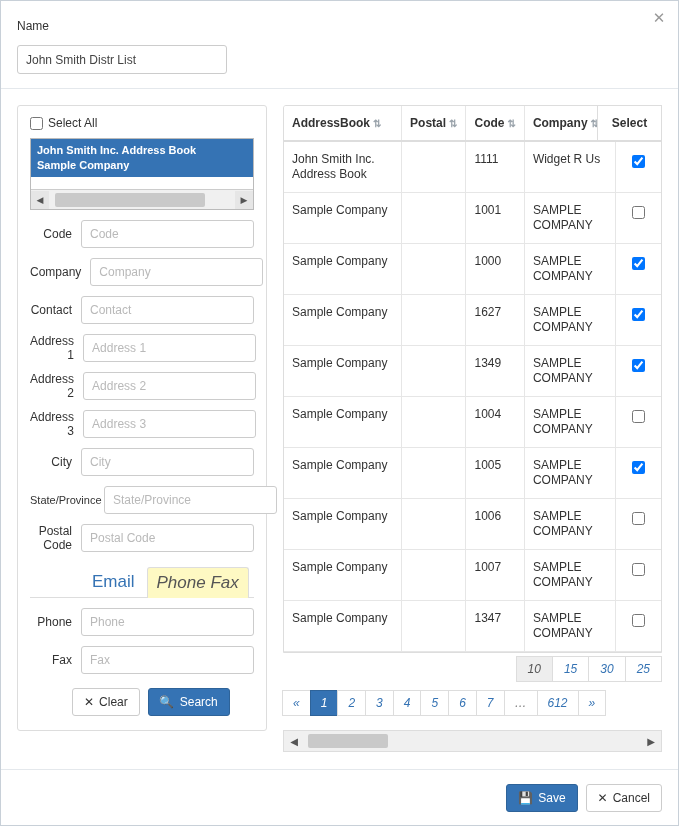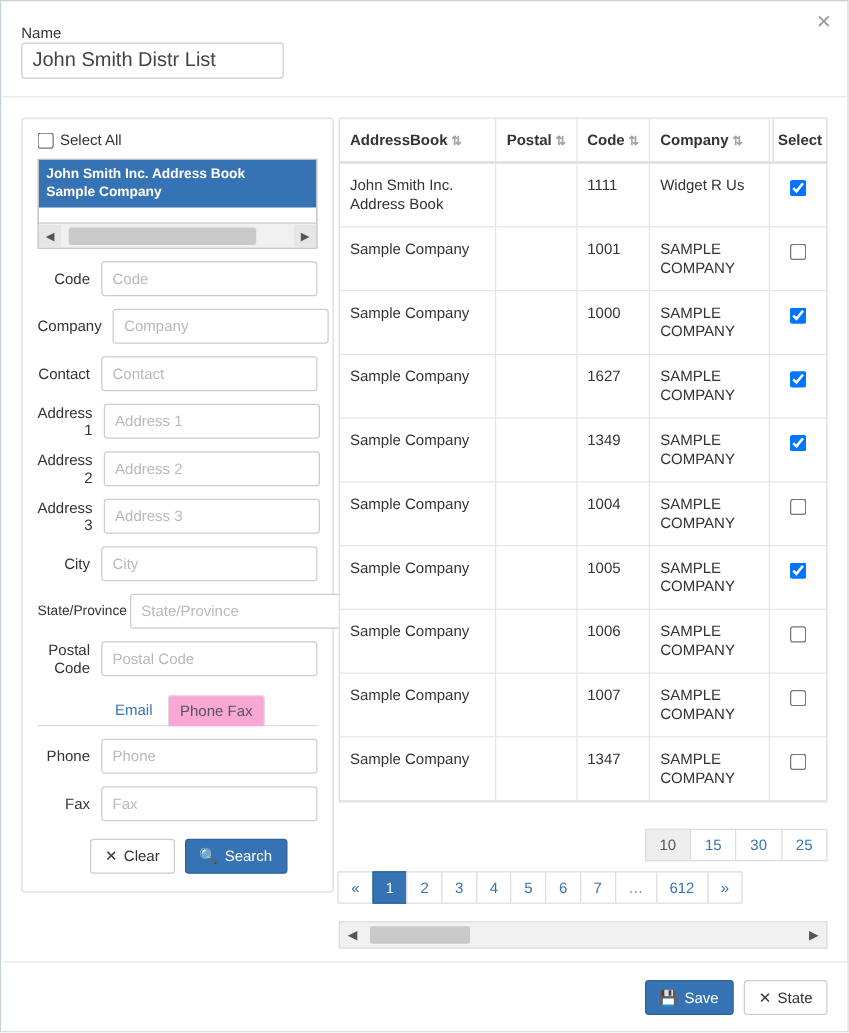--- a/index.html
+++ b/index.html
@@ -28,41 +28,41 @@
     background: none;
     border: none;
     padding: 0;
   }
   .name-area {
     padding: 18px 16px 14px 16px;
   }
   .name-label {
     font-size: 12px;
     color: #333;
-    margin-bottom: 1px;
+    margin-bottom: 12px;
   }
   .name-input {
     width: 210px;
     height: 29px;
     padding: 4px 8px;
-    font-size: 16px;
+    font-size: 12px;
     color: #444;
     border: 1px solid #ccc;
     border-radius: 3px;
     outline: none;
     font-family: "Liberation Sans", sans-serif;
   }
   .divider {
     border-top: 1px solid #e4e8ec;
     margin: 0;
   }
   .body-area {
     display: flex;
     padding: 16px 16px 0 16px;
-    gap: 4px;
+    gap: 16px;
     height: 690px;
   }
   
   .left-panel {
     width: 250px;
     border: 1px solid #ddd;
     border-radius: 3px;
     padding: 10px 12px 14px 12px;
     background: #fff;
     align-self: flex-start;
@@ -165,34 +165,35 @@
   }
   .tabs {
     margin-top: 14px;
     border-bottom: 1px solid #ddd;
     display: flex;
     align-items: flex-end;
     padding-left: 52px;
     gap: 2px;
   }
   .tab {
-    font-size: 12px;
+    font-size: 17px;
     padding: 5px 9px;
     color: #3573b4;
     cursor: pointer;
     border: 1px solid transparent;
     border-bottom: none;
     border-radius: 3px 3px 0 0;
     background: transparent;
   }
   .tab.active {
     color: #555;
-    background: #f9a8d4;
+    background: #fef9c3;
     border-color: #ddd;
     margin-bottom: -1px;
+    font-style: italic;
   }
   .tab-secondary {
     font-size: 12px;
     color: #3573b4;
     padding: 5px 0 0 52px;
     cursor: pointer;
   }
   .btn-row {
     margin-top: 14px;
     display: flex;
@@ -257,32 +258,33 @@
     line-height: 15px;
   }
   table.data td.sel, table.data th.sel {
     text-align: center;
     border-right: none;
     width: 46px;
   }
   .select-head {
     position: absolute;
     top: 0; right: 0;
-    width: 44px;
+    width: 65px;
     border: 1px solid #ddd;
     border-bottom: 2px solid #ddd;
     background: #fff;
     font-size: 12px;
     font-weight: bold;
     text-align: center;
     padding: 10px 0;
     color: #333;
   }
   .pager-wrap {
-    margin-top: 21px;
+    margin-top: 3px;
+    font-style: italic;
   }
   .pagesize {
     display: flex;
     justify-content: flex-end;
     gap: 0;
   }
   .pagesize .pg {
     border: 1px solid #ddd;
     margin-left: -1px;
     padding: 5px 11px;
@@ -585,16 +587,16 @@
     </div>
   </div>
 
   <div class="footer">
     <button class="btn btn-primary">
       <span>💾</span>
       <span>Save</span>
     </button>
     <button class="btn">
       <span>✕</span>
-      <span>State</span>
+      <span>Cancel</span>
     </button>
   </div>
 </div>
 
 </body></html>

